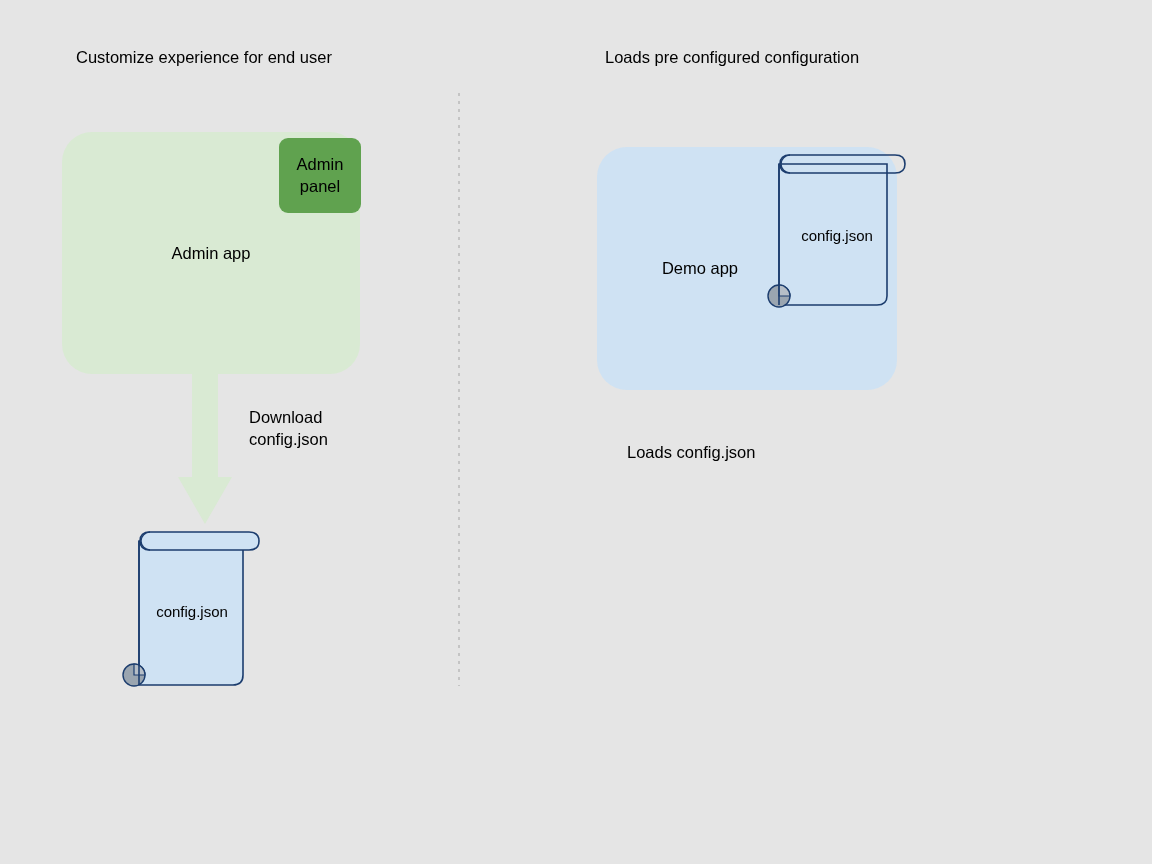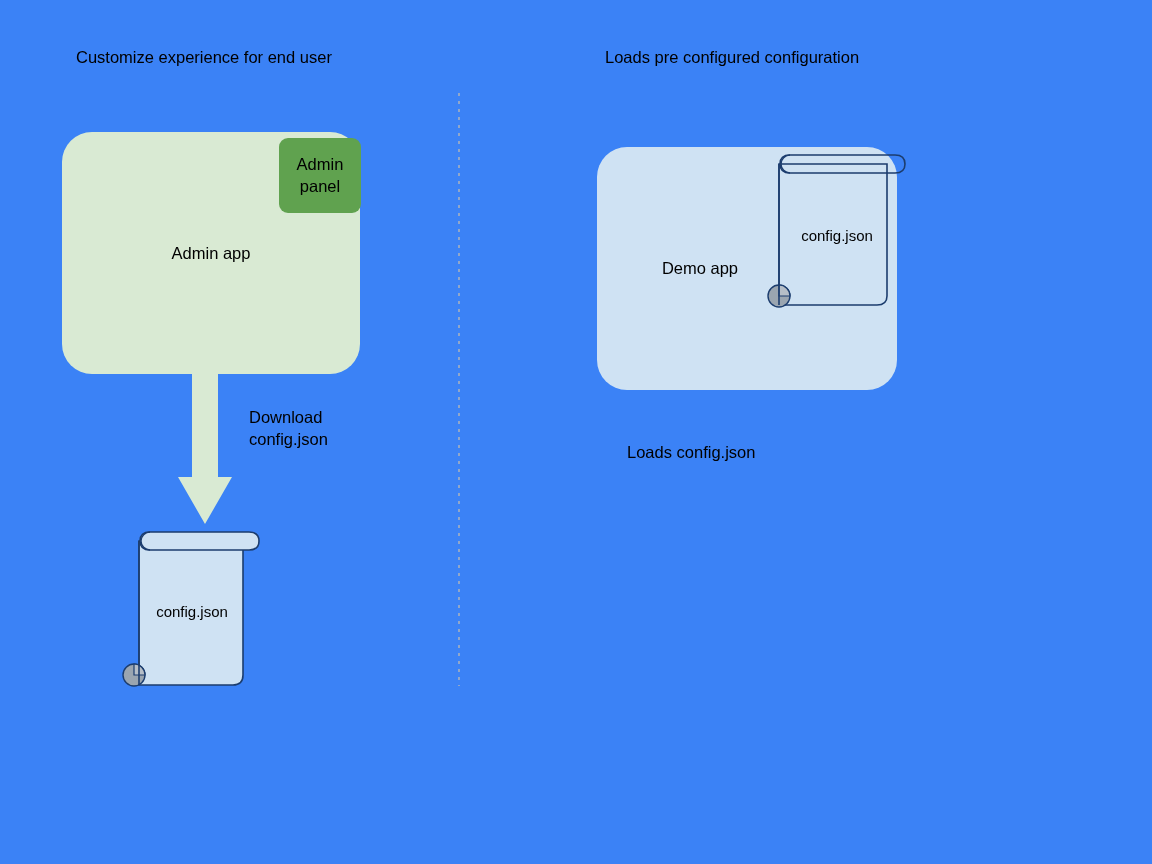--- a/index.html
+++ b/index.html
@@ -11,21 +11,21 @@
   body {
     width: 1152px;
     height: 864px;
     font-family: "Liberation Sans", sans-serif;
     overflow: hidden;
   }
   #canvas {
     position: relative;
     width: 1152px;
     height: 864px;
-    background: #3b82f6;
+    background: #e5e5e5;
   }
   svg.diagram {
     position: absolute;
     top: 0;
     left: 0;
     width: 1152px;
     height: 864px;
     display: block;
   }
   .label-text {

